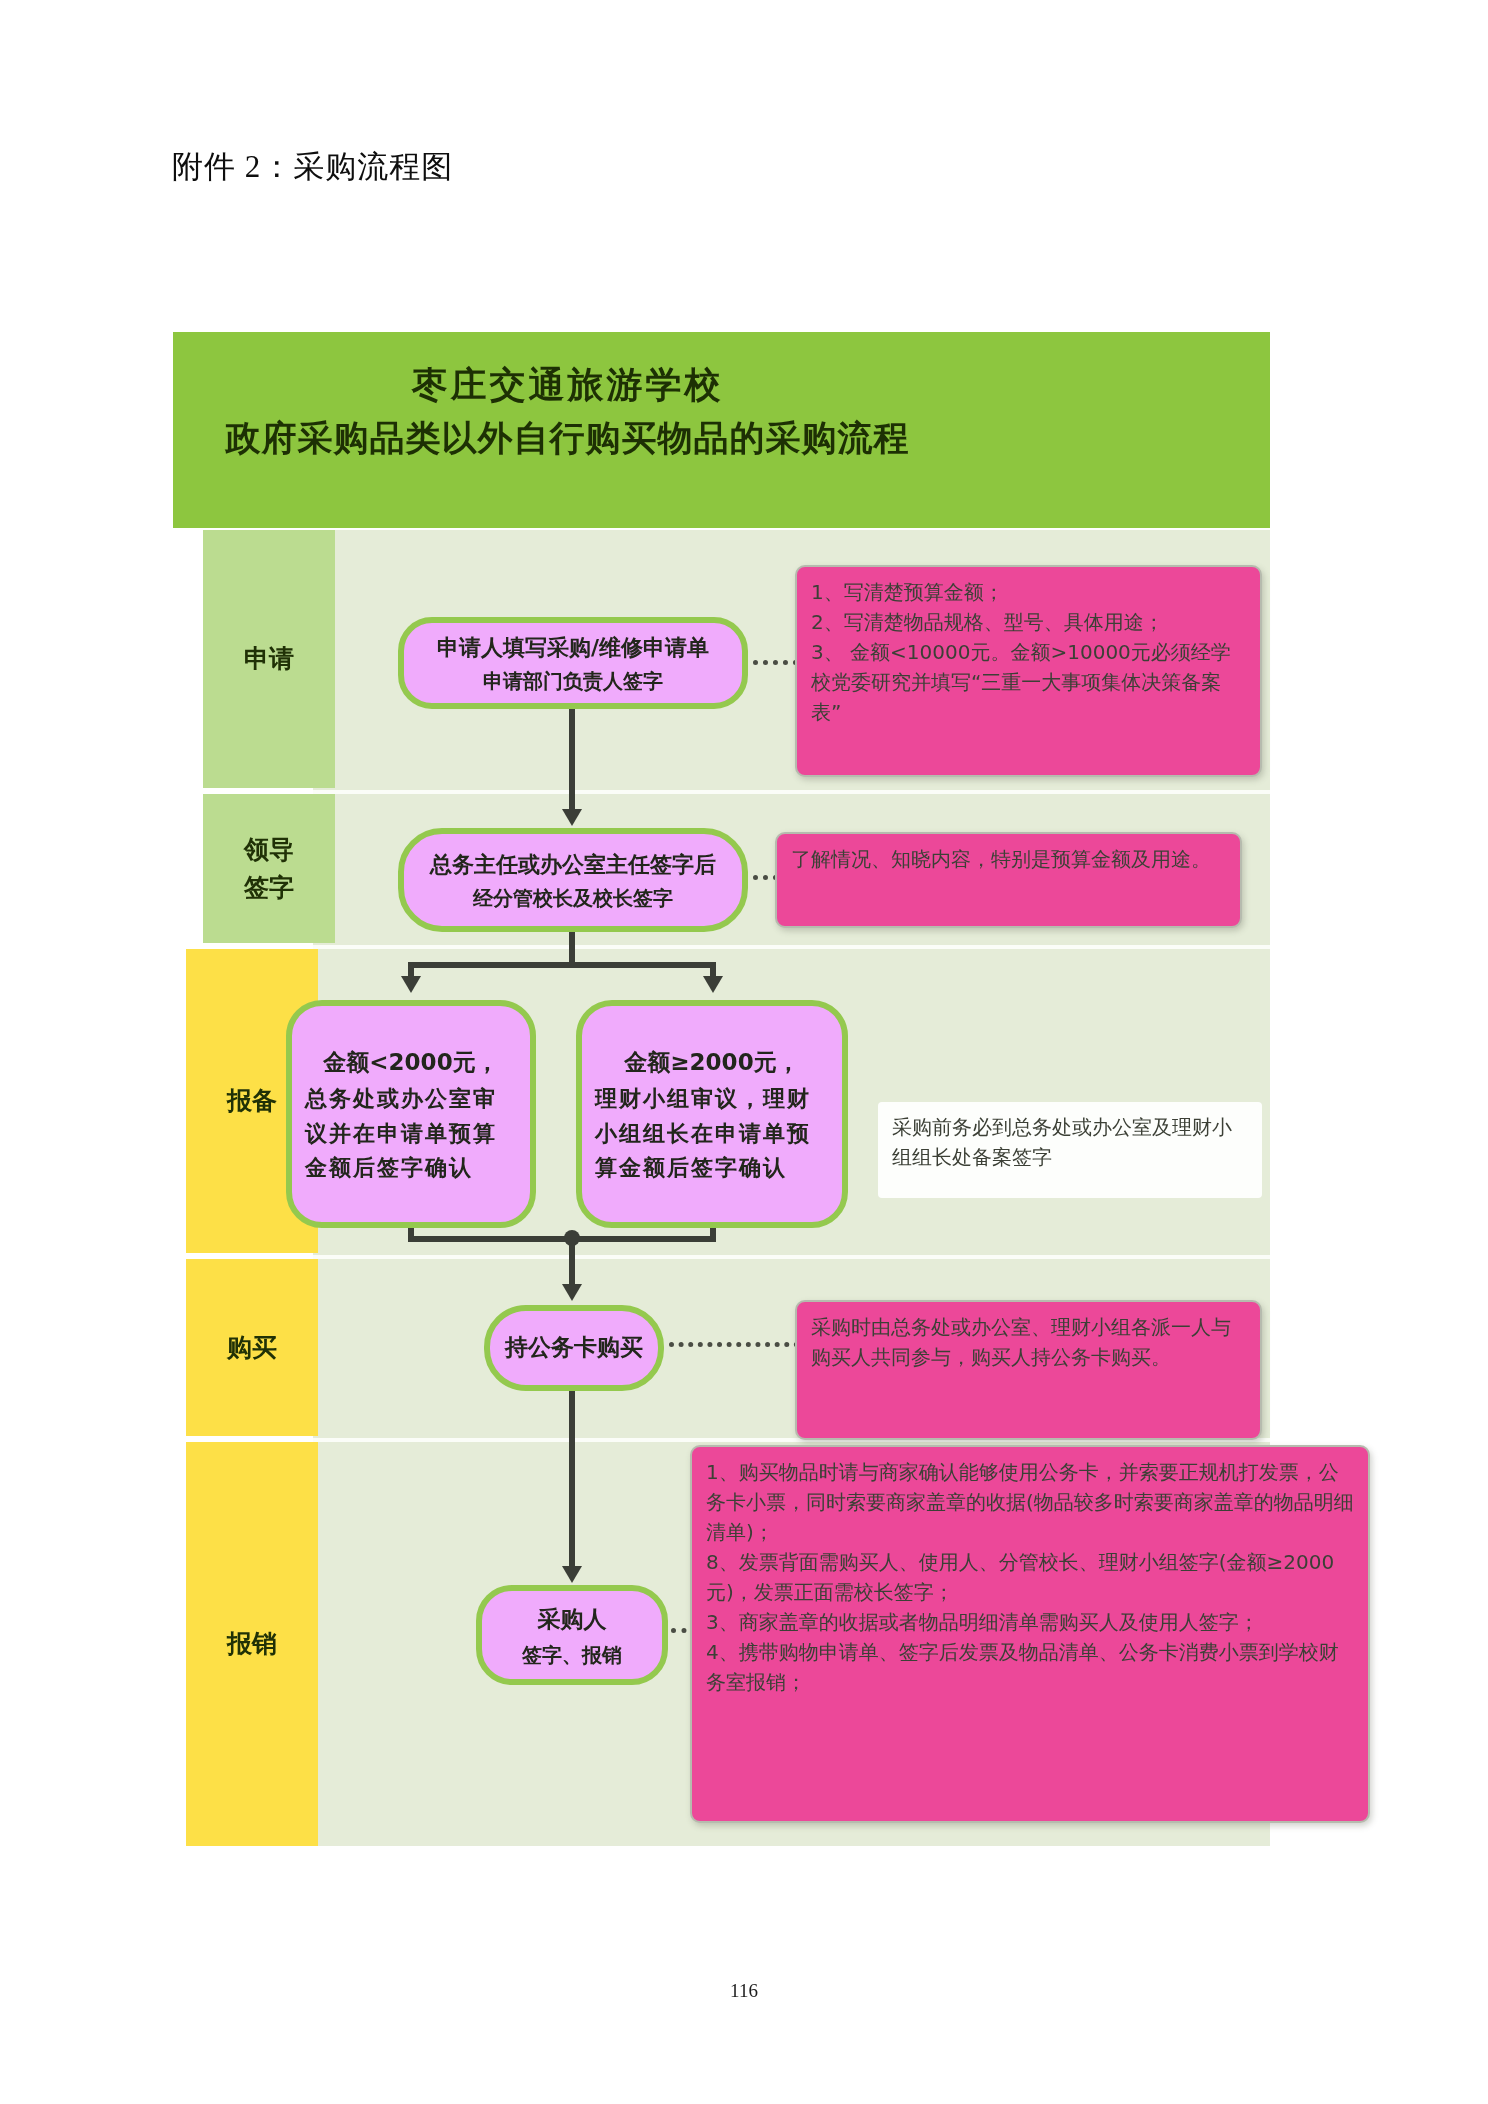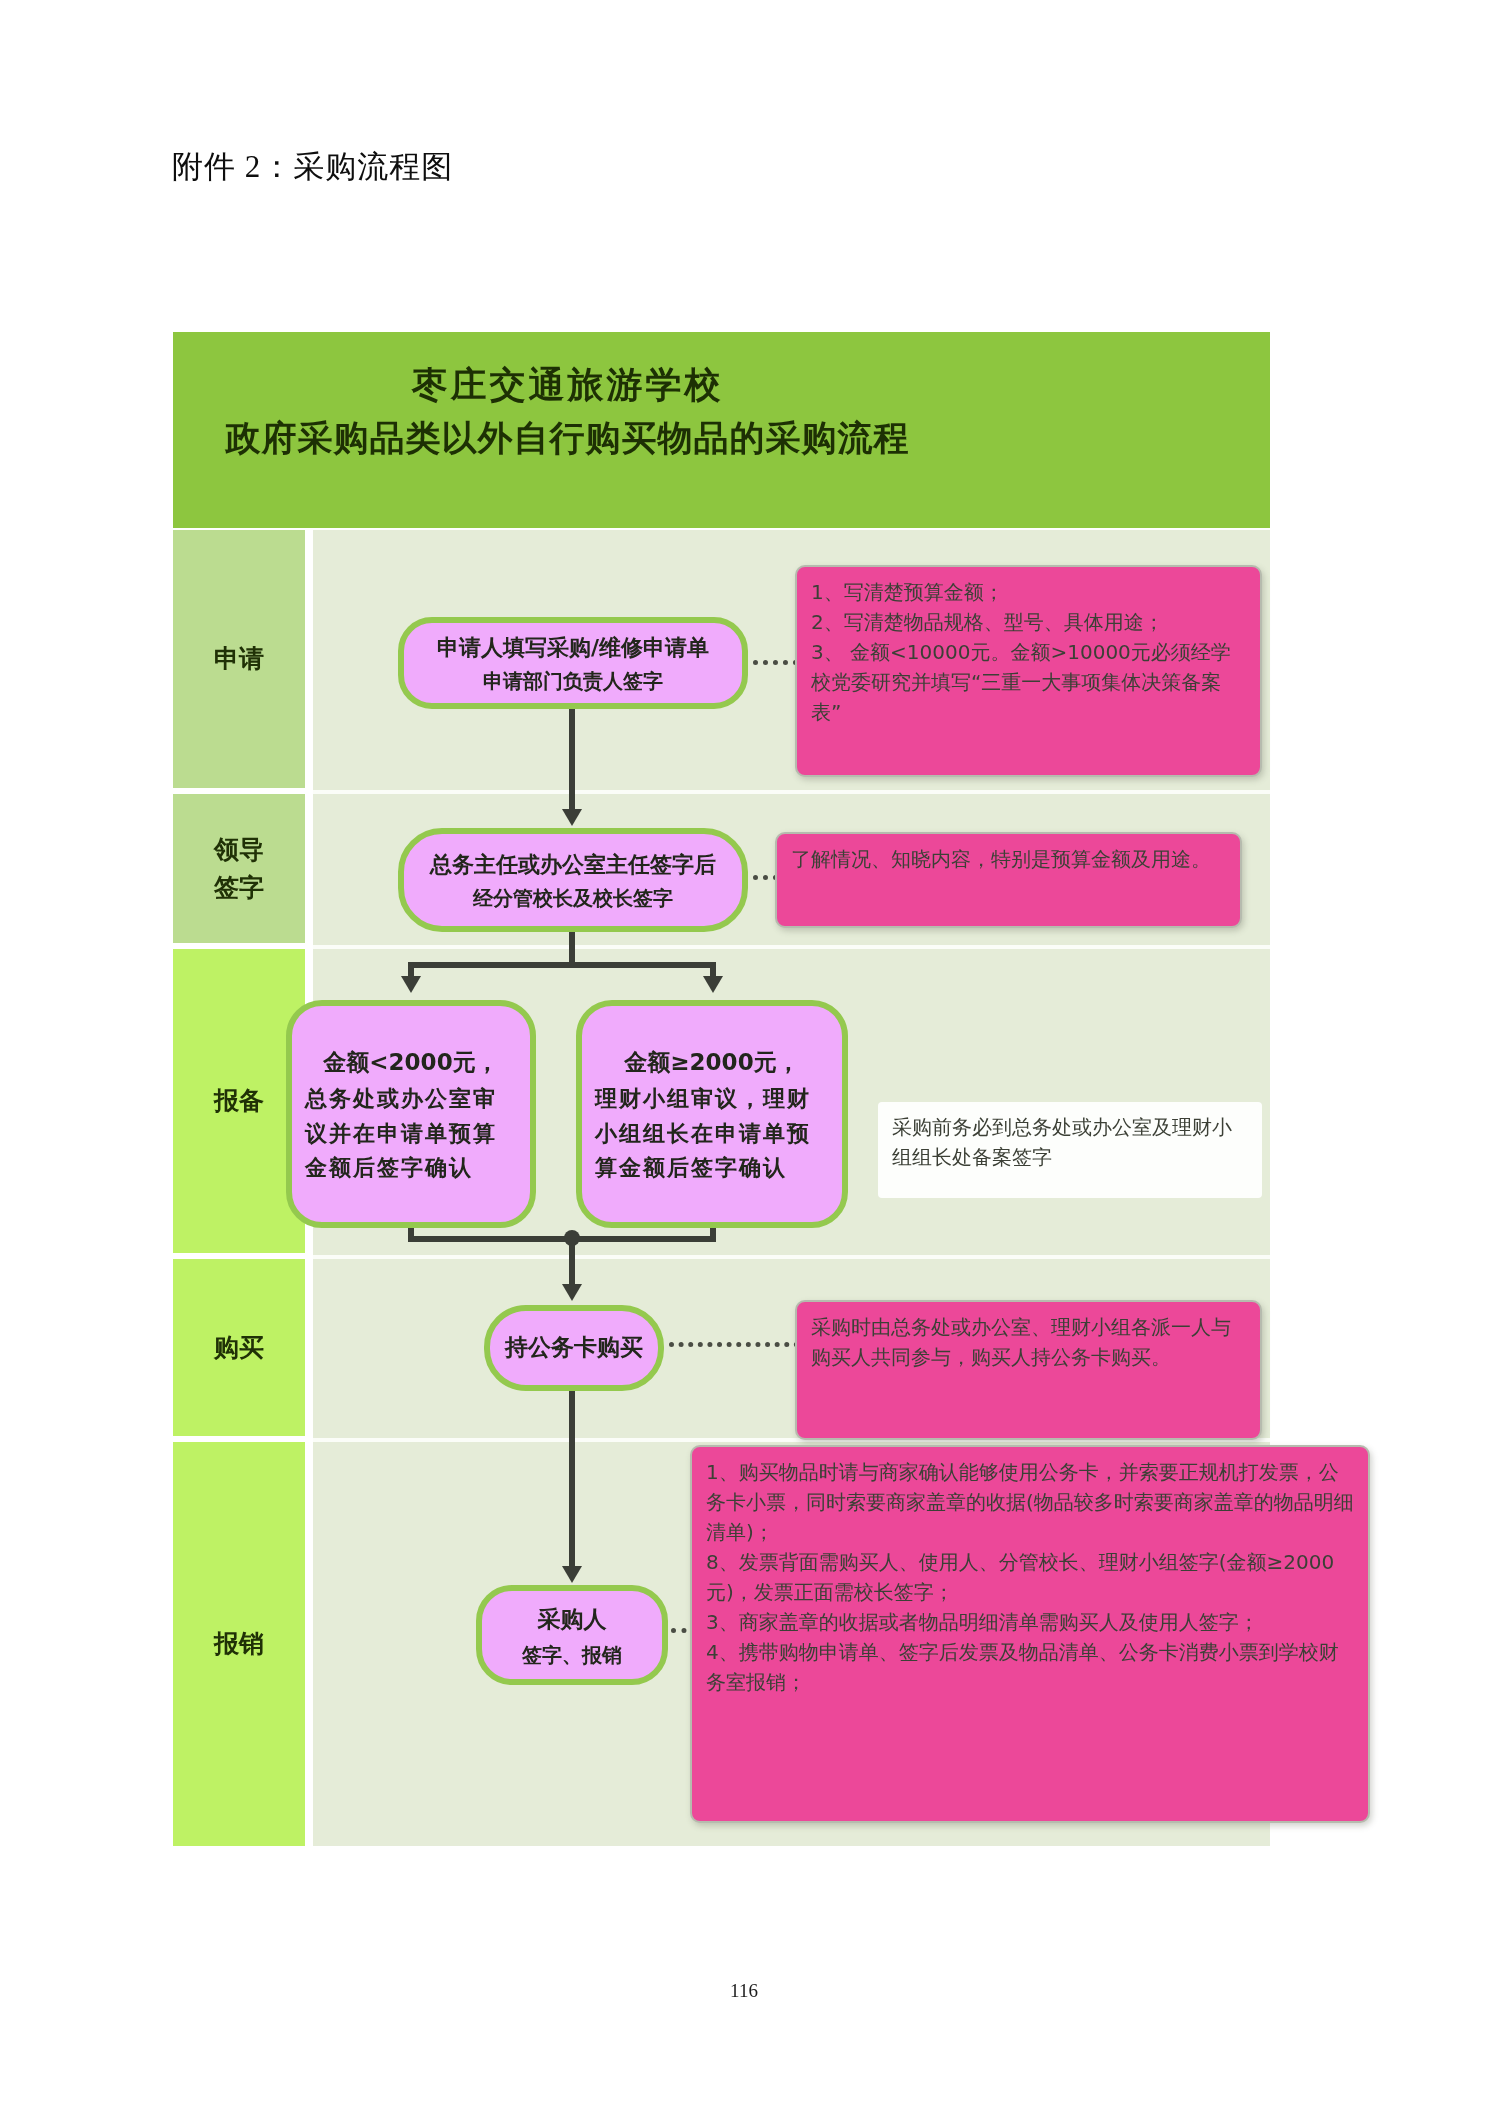--- a/index.html
+++ b/index.html
@@ -11,22 +11,22 @@
   
   .gheader{position:absolute;left:0;top:0;width:1097px;height:196px;background:#8dc63f;
            box-sizing:border-box;padding:26px 318px 0 10px;text-align:center;color:#1d3004;}
   .gheader .h1{font-size:36px;font-weight:bold;letter-spacing:3px;line-height:1.5;}
   .gheader .h2{font-size:35px;font-weight:bold;letter-spacing:1px;line-height:1.5;}
   
   .panel{position:absolute;left:140px;top:198px;width:957px;height:1316px;background:#e5ecd8;}
   .divider{position:absolute;left:140px;width:957px;height:4px;background:#fbfdf8;z-index:3;}
   
   .cell{position:absolute;left:0;width:132px;display:flex;align-items:center;justify-content:center;}
-  .cell.light{background:#bbdc90;}
-  .cell.bright{background:#bef264;}
+  .cell.light{background:#bbdc90;margin-left:30px;}
+  .cell.bright{background:#fde047;margin-left:13px;}
   .stage-label{width:58px;text-align:center;font-size:25px;font-weight:bold;color:#203106;
                line-height:1.5;word-break:break-all;}
   
   .fbox{position:absolute;background:#f0abfc;border:6px solid #94c94e;box-sizing:border-box;
         display:flex;flex-direction:column;justify-content:center;align-items:center;
         color:#22261c;font-weight:bold;z-index:5;}
   .fbox .l1{font-size:22px;line-height:1.6;}
   .fbox .l2{font-size:20px;line-height:1.5;}
   .fbox .bt{font-size:23px;line-height:1.7;text-align:center;}
   .fbox .bb{font-size:22px;line-height:1.55;text-align:left;padding:0 13px;letter-spacing:2px;}

